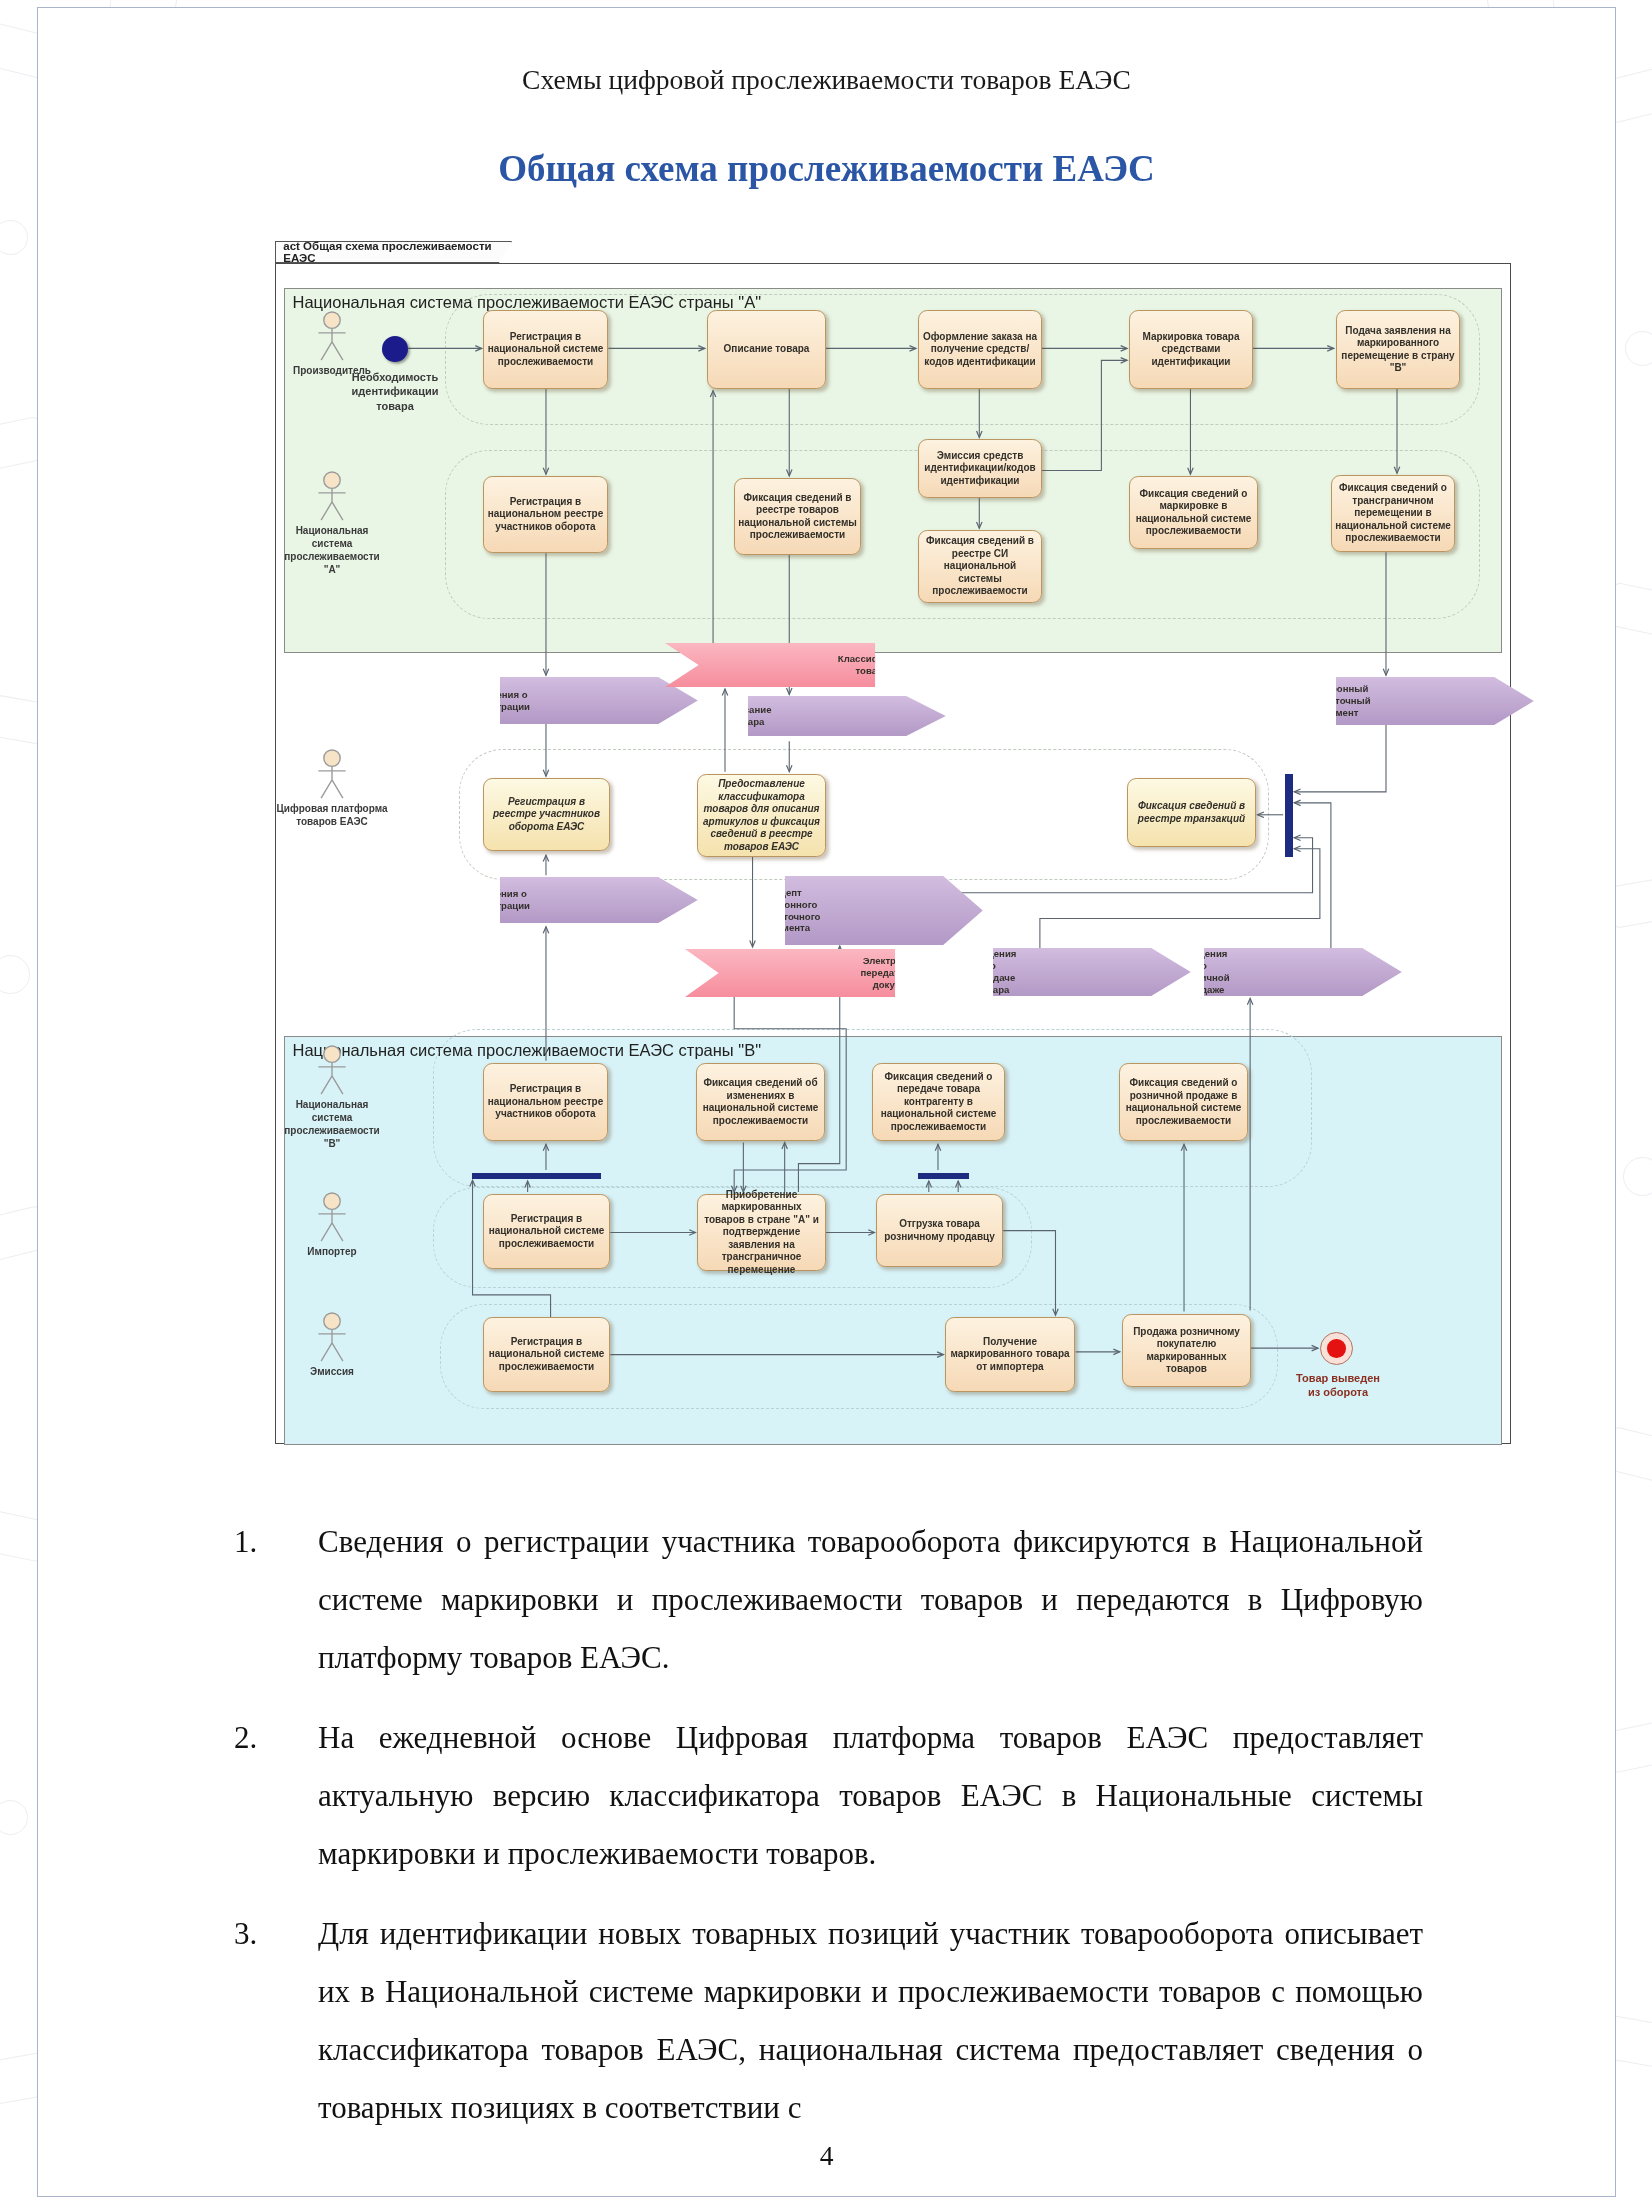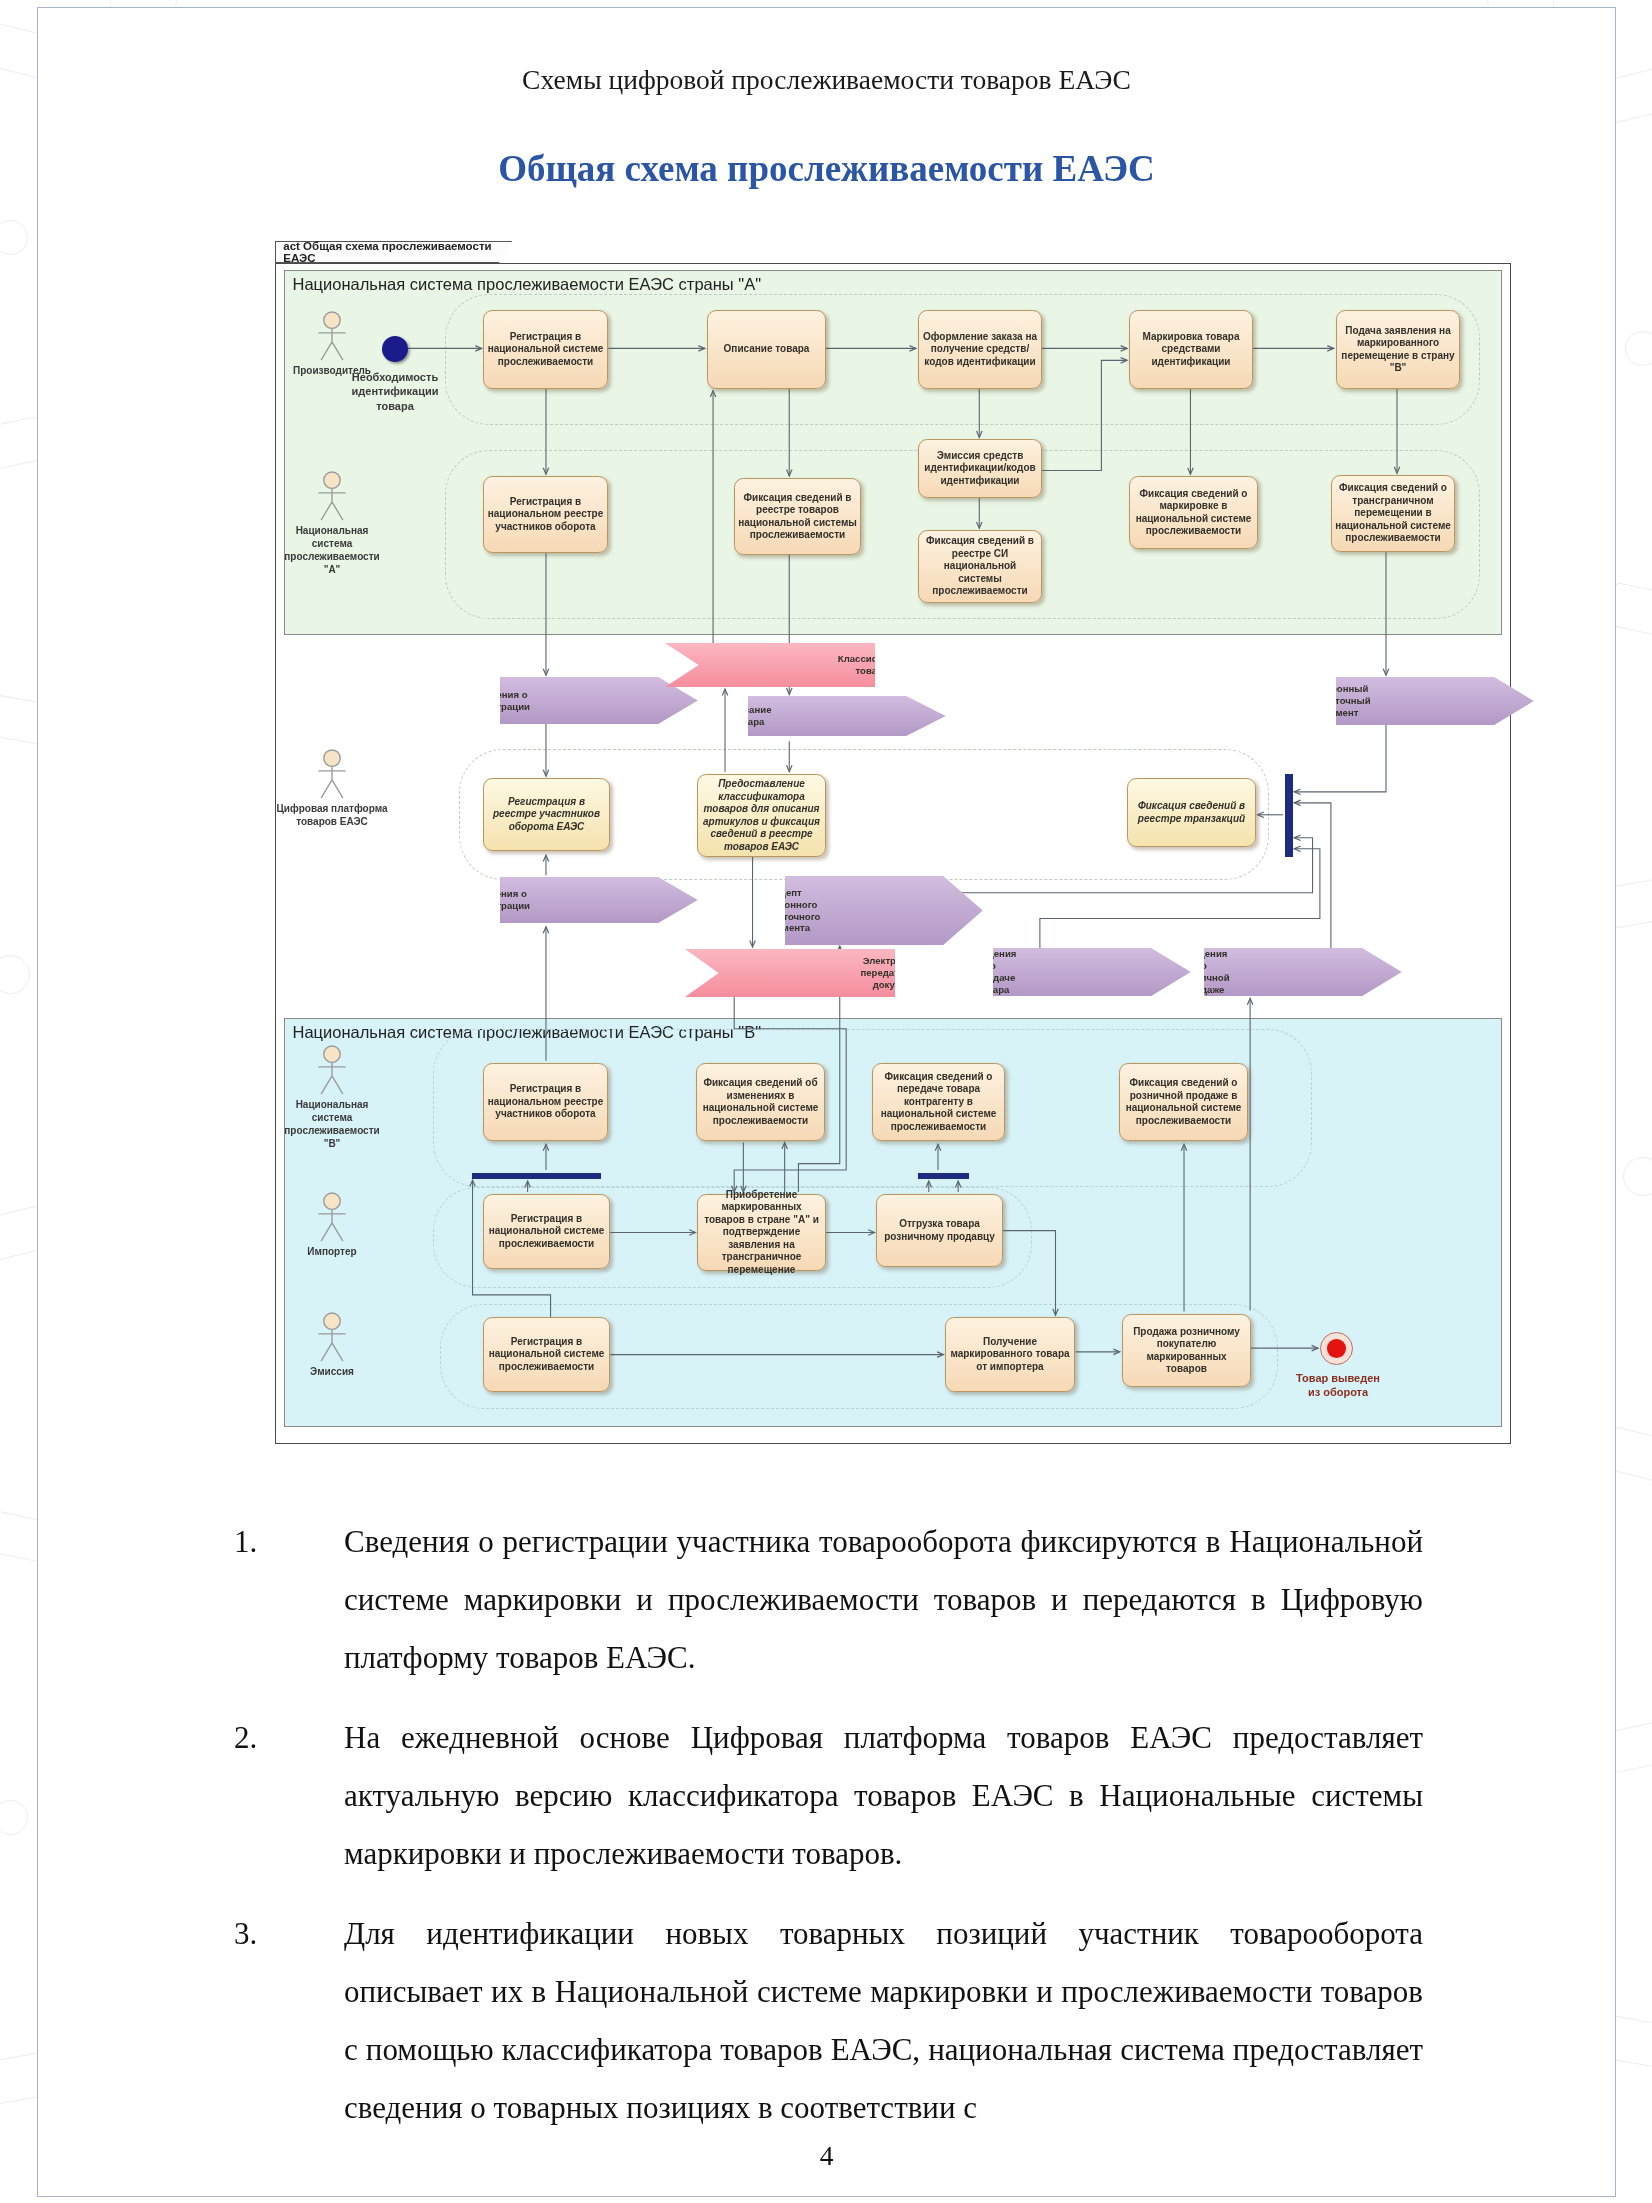--- a/index.html
+++ b/index.html
@@ -13,32 +13,32 @@
               border:0.9px solid #a9b4cb;background:#ffffff;}
   
   .doc-header{position:absolute;left:0;top:64px;width:1653px;text-align:center;
               font-family:"Liberation Serif",serif;font-size:27.5px;color:#1a1a1a;}
   .page-title{position:absolute;left:0;top:147px;width:1653px;text-align:center;
               font-family:"Liberation Serif",serif;font-size:37px;font-weight:bold;color:#2b56a5;}
   .body-list{position:absolute;left:234px;top:1513px;width:1189px;
              font-family:"Liberation Serif",serif;font-size:31px;color:#111;}
   .body-item{display:flex;margin-bottom:22px;}
   .body-item .num{width:84px;flex:0 0 84px;line-height:58px;}
-  .body-item .txt{flex:1;text-align:justify;line-height:58px;margin-left:26px;}
+  .body-item .txt{flex:1;text-align:justify;line-height:58px;}
   .page-number{position:absolute;left:0;top:2140px;width:1653px;text-align:center;
                font-family:"Liberation Serif",serif;font-size:27.5px;color:#111;}
   
   .diagram{position:absolute;left:275px;top:241px;width:1236px;height:1221px;font-family:"Liberation Sans",sans-serif;}
   .diag-tab{position:absolute;left:0;top:0;width:237px;height:22px;background:#fcfcfc;
             border:0.9px solid #555;display:flex;align-items:center;padding-left:7.3px;box-sizing:border-box;
             clip-path:polygon(0 0,100% 0,calc(100% - 13px) 100%,0 100%);
             font-size:11.5px;font-weight:bold;color:#222;}
   .diag-frame{position:absolute;left:0;top:22px;width:1236px;height:1181px;
               border:1.8px solid #4a4a4a;background:#fff;box-sizing:border-box;}
-  .lane{position:absolute;left:9.2px;width:1218px;border:0.9px solid #8a8a8a;box-sizing:border-box;}
+  .lane{position:absolute;left:9.2px;width:1218px;border:0.9px solid #8a8a8a;box-sizing:border-box;margin-top:18px;}
   .lane-a{top:29px;height:365px;background:#e9f6e5;}
   .lane-cp{top:393px;height:385px;background:#f4f3fa;}
   .lane-b{top:777px;height:409px;background:#d8f3f8;}
   .lane-title{position:absolute;left:7.3px;top:3.7px;font-size:16.5px;color:#222;}
   .grp{position:absolute;border:1.8px dashed #c0cabe;border-radius:44px;}
   .lane-b .grp,.grp.cyan{border-color:#b9d2d6;}
   
   .node{position:absolute;border:0.9px solid #bb955f;border-radius:9.2px;
         background:linear-gradient(180deg,#fdf2e0 0%,#f6d9b6 100%);
         box-shadow:2.8px 2.8px 3.7px rgba(110,90,60,.35);

